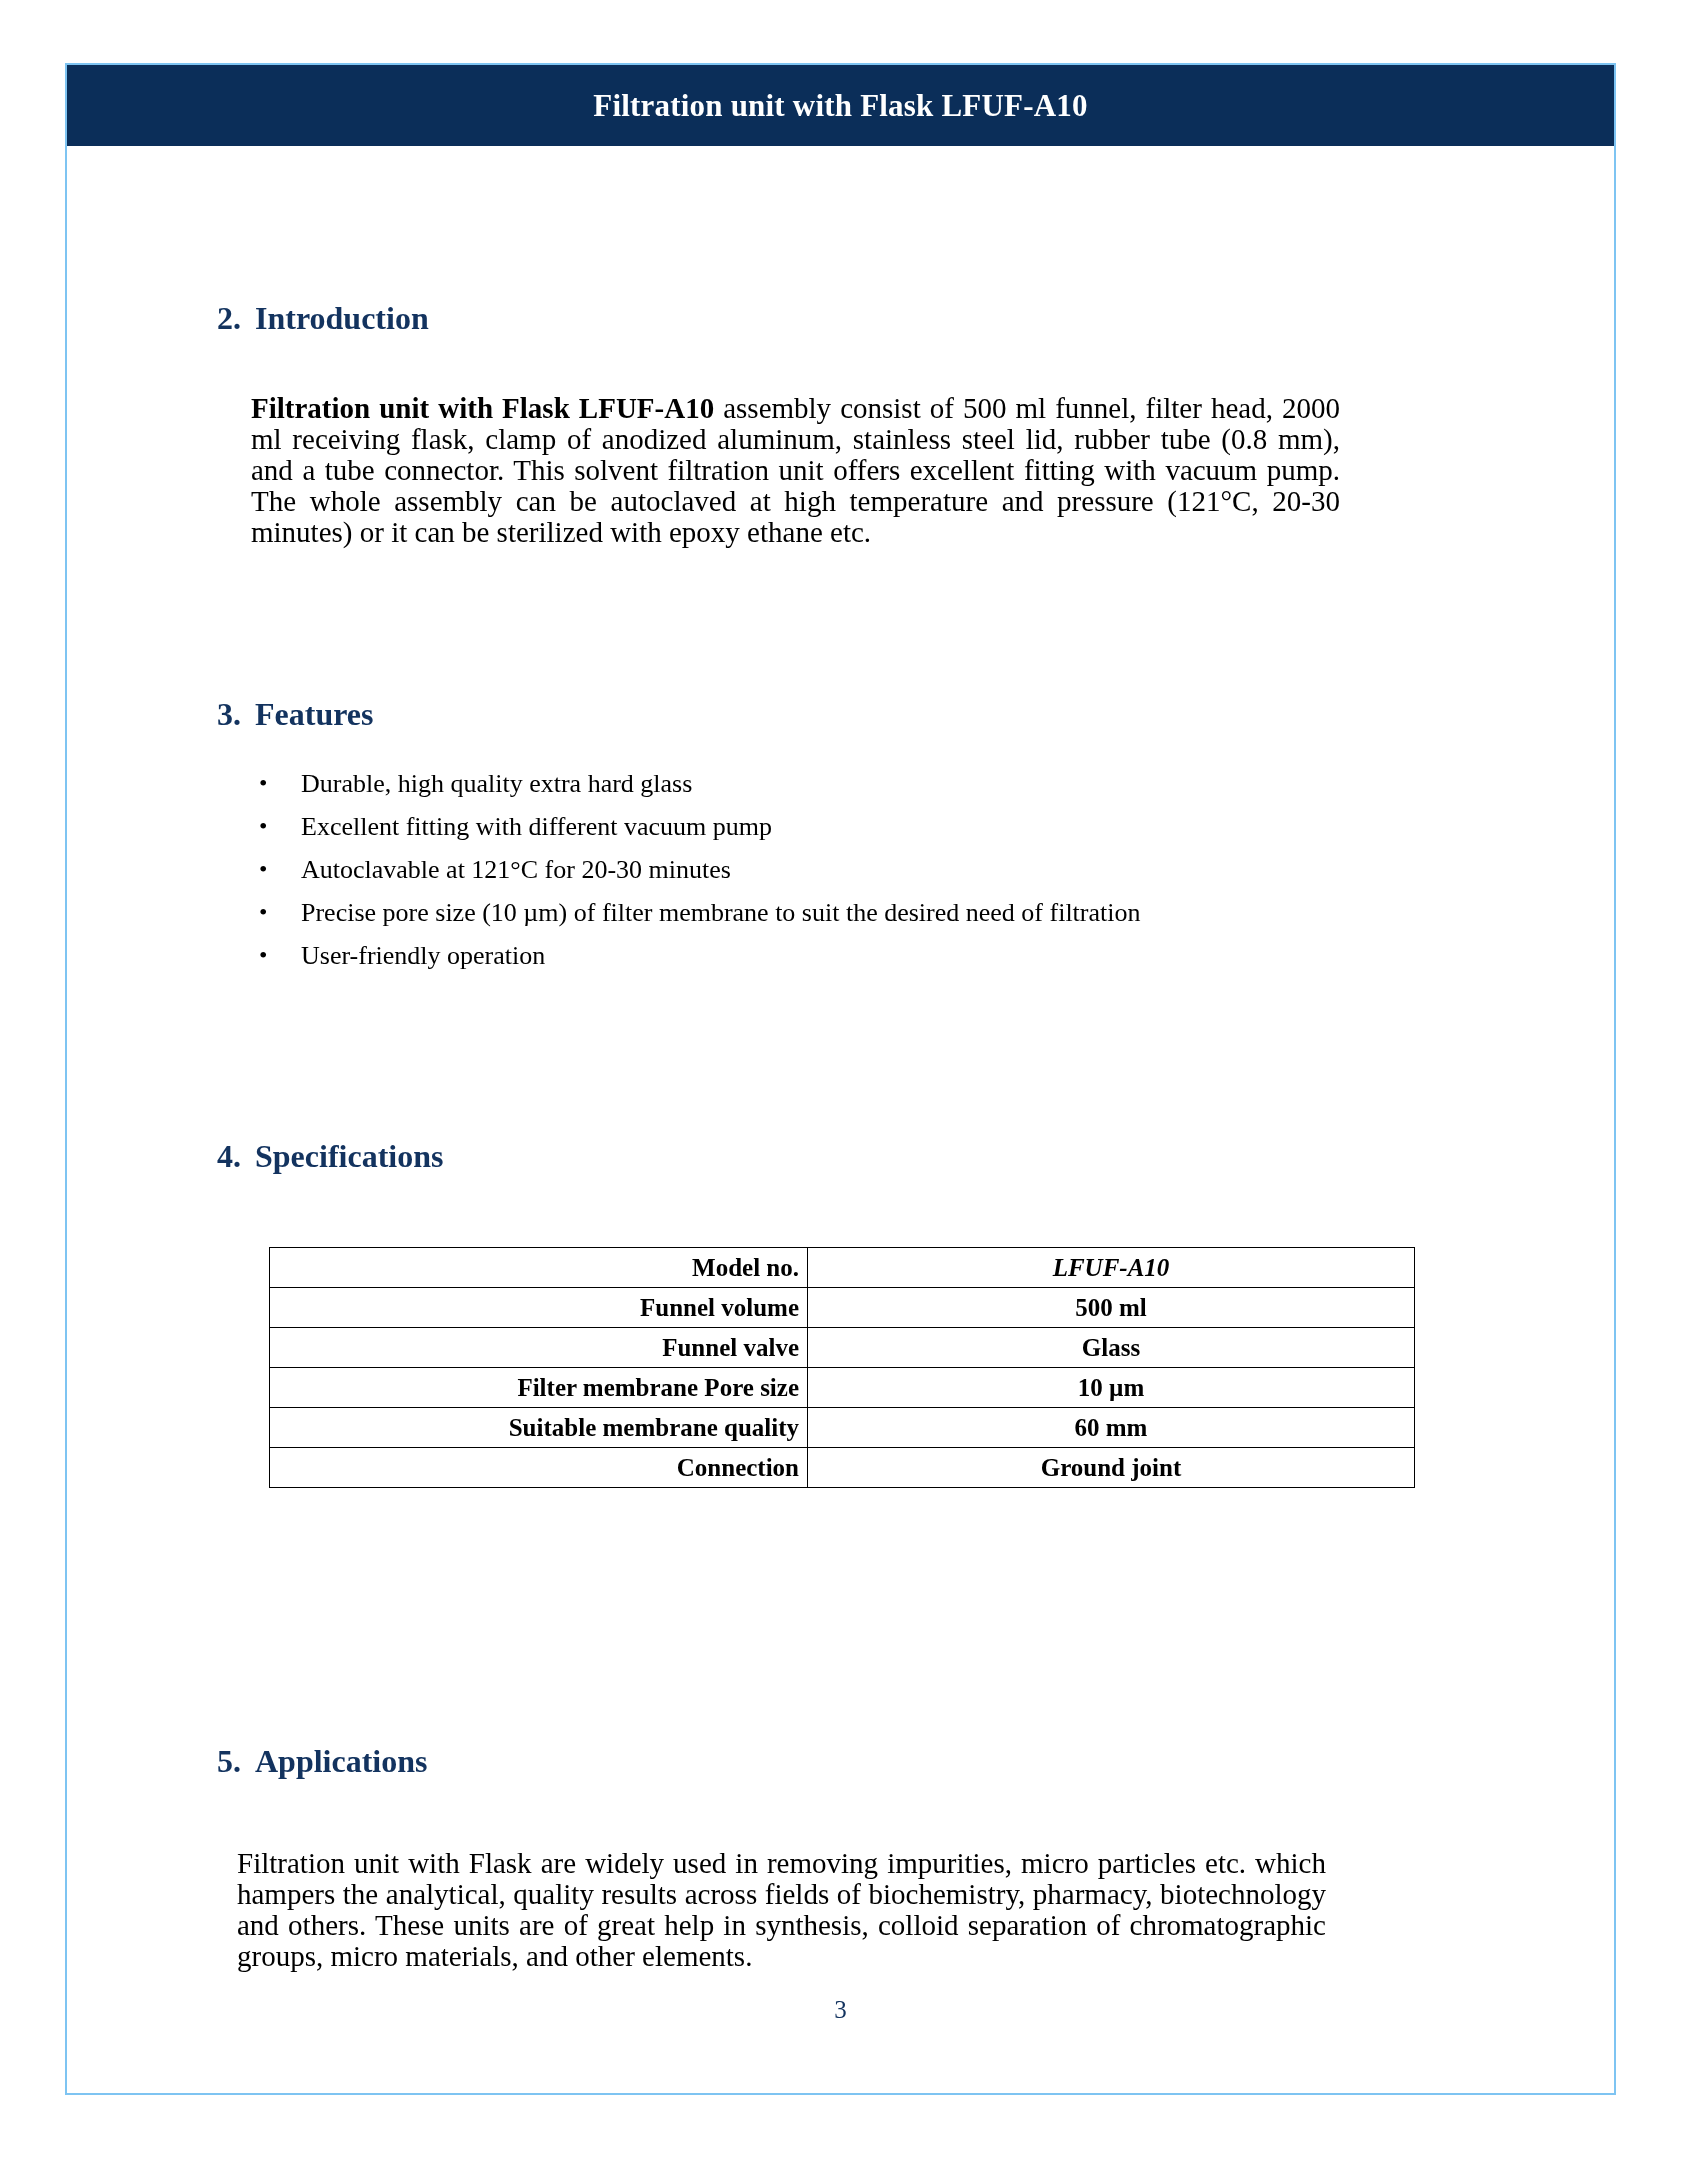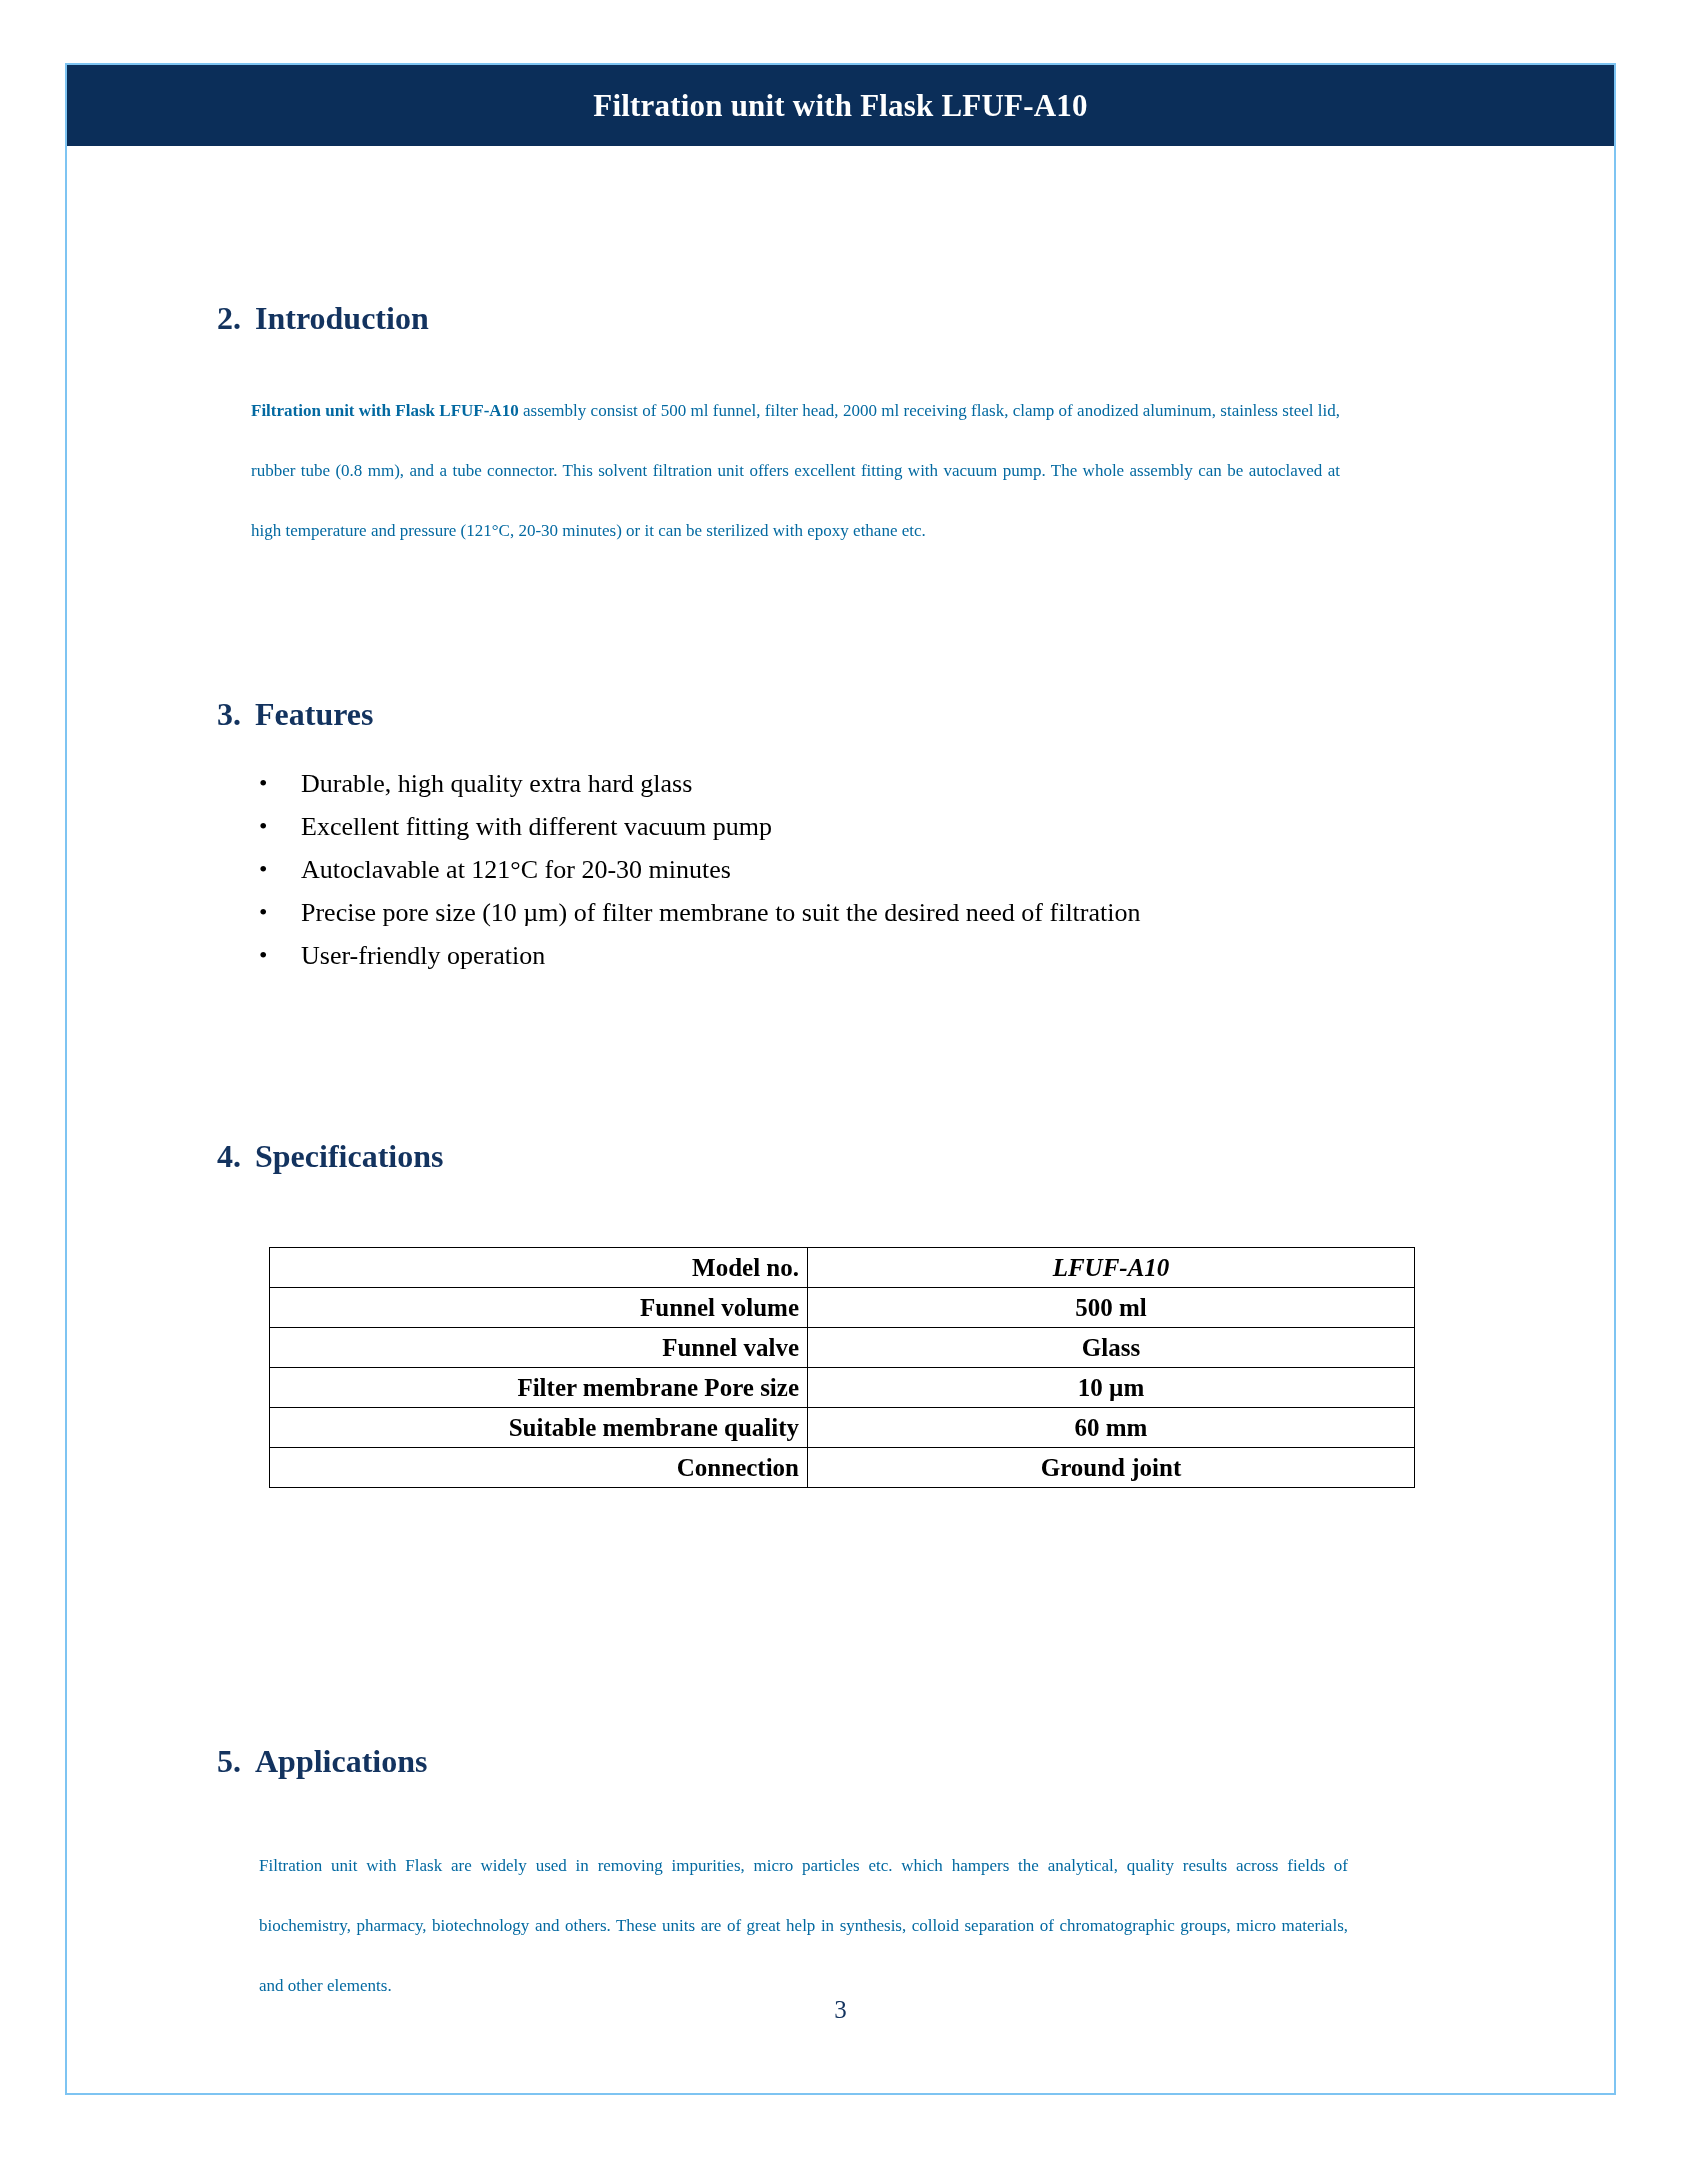--- a/index.html
+++ b/index.html
@@ -75,25 +75,25 @@
     width: 38px;
     flex: none;
   }
   .section-heading .label {
     margin-left: 0;
   }
 
   
   .para {
     position: absolute;
-    font-size: 17px;
-    line-height: 60px;
+    font-size: 29px;
+    line-height: 31px;
     text-align: justify;
     text-justify: inter-word;
-    color: #0369a1;
+    color: #000000;
   }
   .para b {
     font-weight: bold;
   }
 
   
   .bullets {
     position: absolute;
     list-style: none;
     margin: 0;
@@ -235,19 +235,19 @@
           <td class="v">Ground joint</td>
         </tr>
       </tbody>
     </table>
 
     <div class="section-heading" style="left:150px; top:1597px;">
       <span class="num">5.</span>
       <span class="label">Applications</span>
     </div>
 
-    <p class="para" style="left:192px; top:1673px; width:1089px;">Filtration unit with Flask are widely used in removing impurities, micro particles etc. which hampers the analytical, quality results across fields of biochemistry, pharmacy, biotechnology and others. These units are of great help in synthesis, colloid separation of chromatographic groups, micro materials, and other elements.</p>
+    <p class="para" style="left:170px; top:1673px; width:1089px;">Filtration unit with Flask are widely used in removing impurities, micro particles etc. which hampers the analytical, quality results across fields of biochemistry, pharmacy, biotechnology and others. These units are of great help in synthesis, colloid separation of chromatographic groups, micro materials, and other elements.</p>
 
     <div class="page-number" style="top:1850px;">3</div>
 
   </div>
 </div>
 
 
 </body></html>

